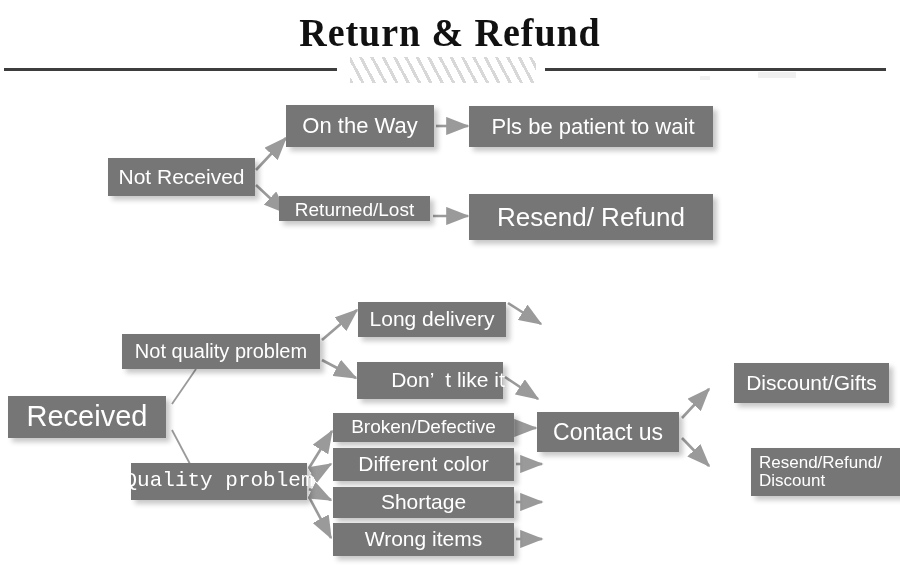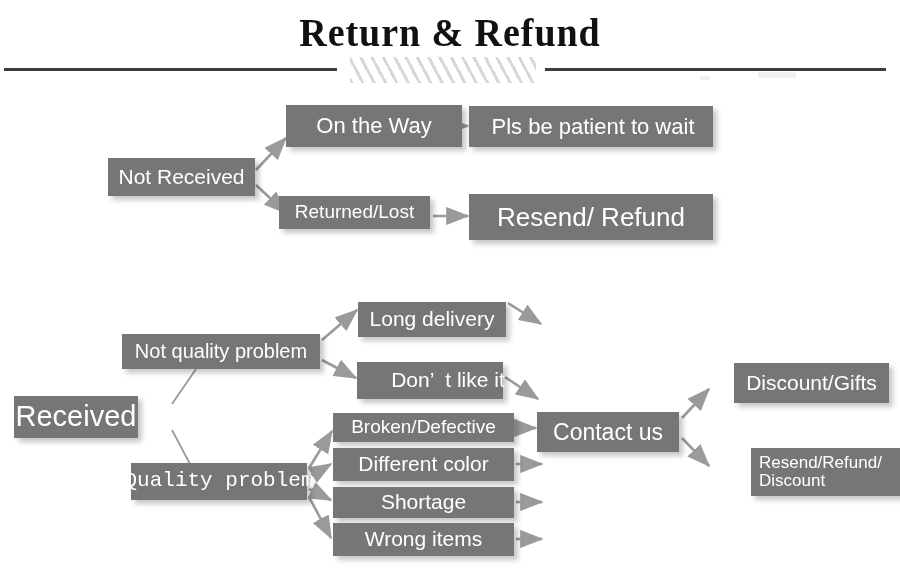--- a/index.html
+++ b/index.html
@@ -146,37 +146,37 @@
     <g stroke="#9a9a9a" stroke-width="1.8" fill="none">
       <path d="M172,404 L196,369"></path>
       <path d="M172,430 L190,464"></path>
     </g>
   </svg>
 
   <div class="node center" style="left:108px; top:158px; width:147px; height:38px; font-size:21px;">
     <span class="node-label">Not Received</span>
   </div>
 
-  <div class="node center" style="left:286px; top:105px; width:176px; height:42px; font-size:22px;">
+  <div class="node center" style="left:286px; top:105px; width:148px; height:42px; font-size:22px;">
     <span class="node-label">On the Way</span>
   </div>
 
   <div class="node center" style="left:469px; top:106px; width:244px; height:41px; font-size:22px;padding-left:12px;">
     <span class="node-label">Pls be patient to wait</span>
   </div>
 
-  <div class="node center" style="left:279px; top:196px; width:151px; height:33px; font-size:19px;">
+  <div class="node center" style="left:279px; top:196px; width:151px; height:25px; font-size:19px;align-items:flex-end;">
     <span class="node-label">Returned/Lost</span>
   </div>
 
   <div class="node center" style="left:469px; top:194px; width:244px; height:46px; font-size:26px;">
     <span class="node-label">Resend/ Refund</span>
   </div>
 
-  <div class="node center" style="left:14px; top:396px; width:124px; height:42px; font-size:29px;">
+  <div class="node center" style="left:8px; top:396px; width:158px; height:42px; font-size:29px;">
     <span class="node-label">Received</span>
   </div>
 
   <div class="node center" style="left:122px; top:334px; width:198px; height:35px; font-size:20px;">
     <span class="node-label">Not quality problem</span>
   </div>
 
   <div class="node center" style="left:131px; top:463px; width:176px; height:37px; font-size:21px;font-family:Liberation Mono, monospace;">
     <span class="node-label">Quality problem</span>
   </div>

